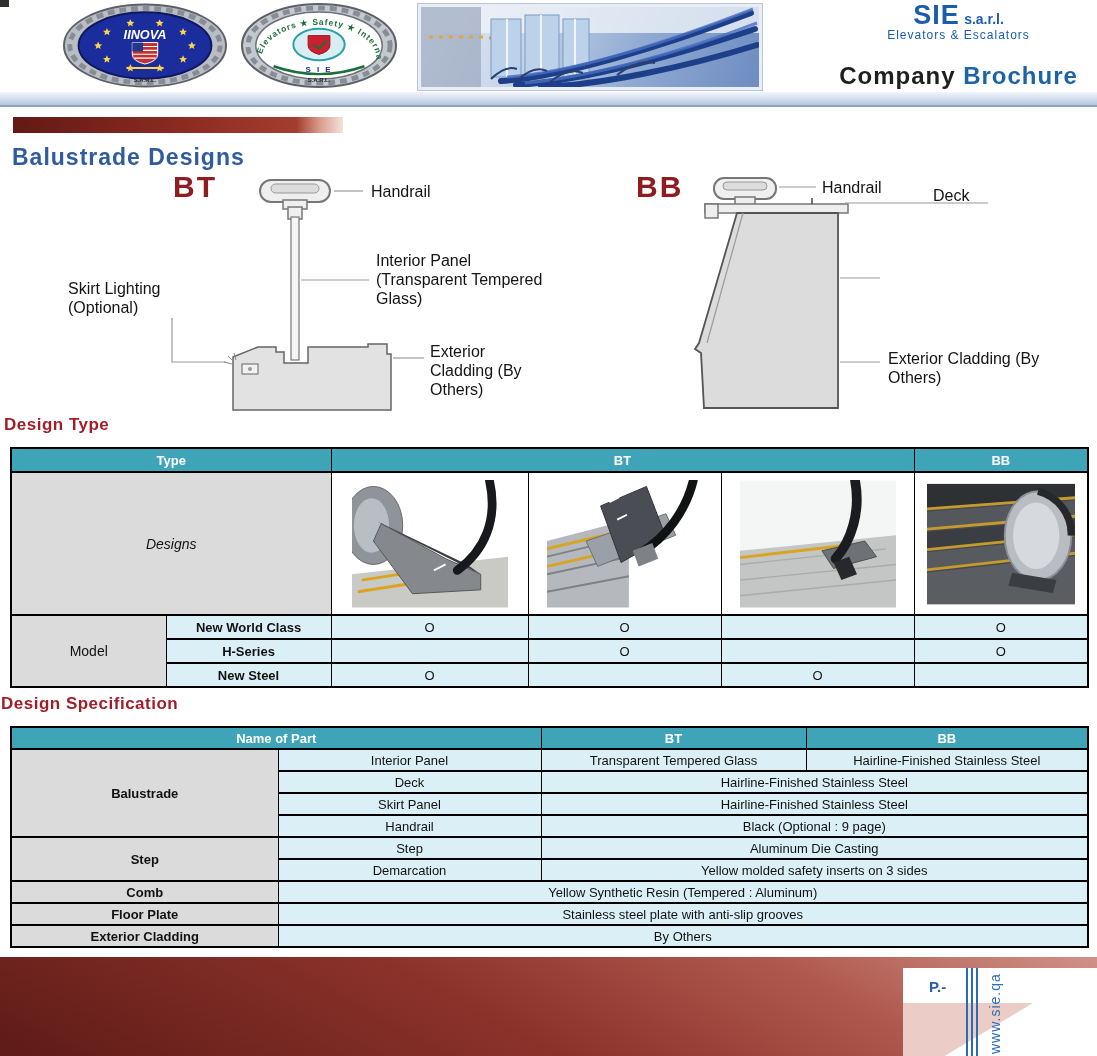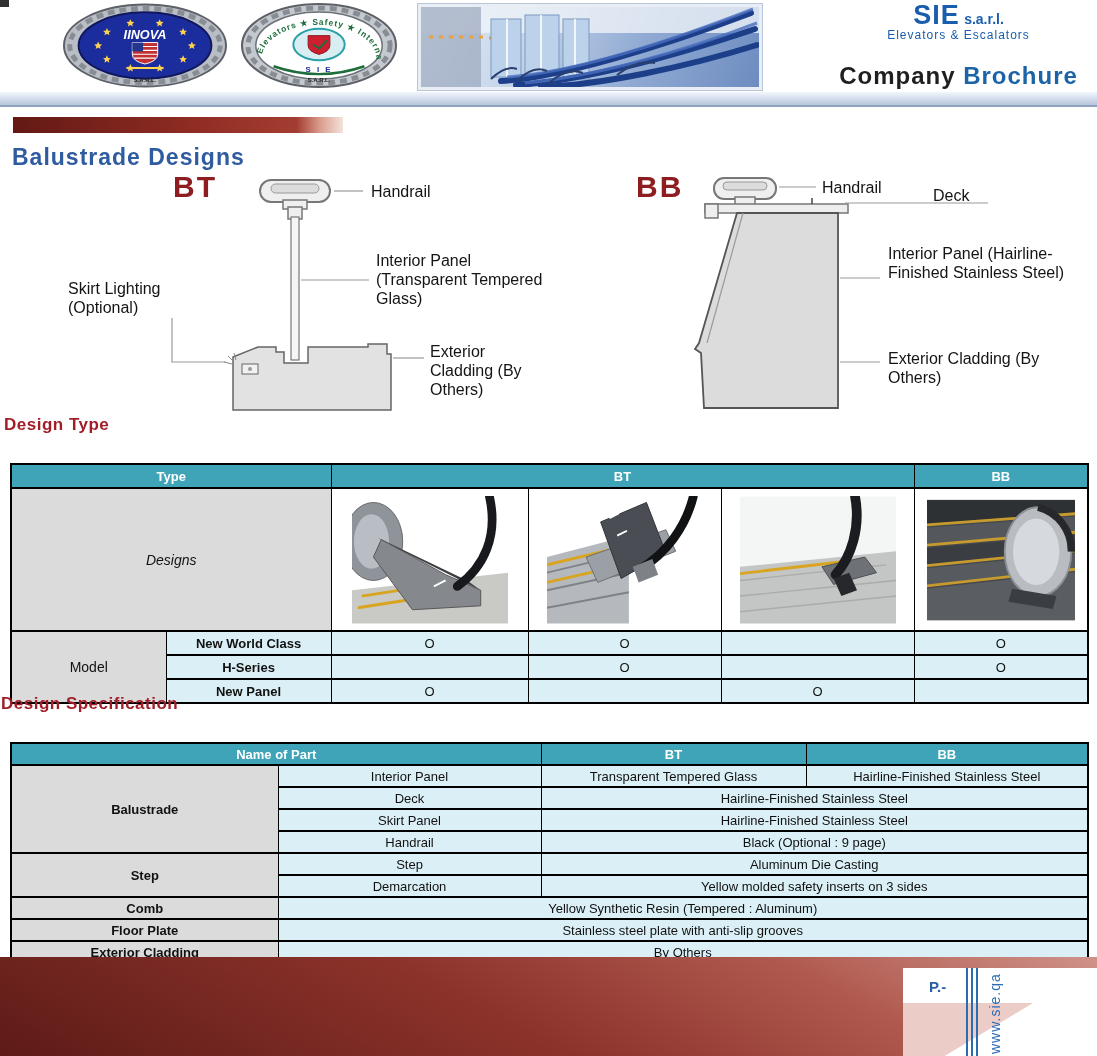--- a/index.html
+++ b/index.html
@@ -45,21 +45,21 @@
   
   .diagram-wrap{left:0;top:160px;width:1097px;height:286px;}
   .diagram-letter{font-size:30px;font-weight:bold;color:#8e1d22;letter-spacing:2px;}
   .dlabel{font-size:16px;color:#141414;line-height:19px;}
 
   
   .section-heading{font-size:17px;font-weight:bold;color:#a11d28;letter-spacing:.5px;}
 
   
   table{border-collapse:collapse;table-layout:fixed;width:1077px;font-size:13px;}
-  table{border:2px solid #000;margin-top:16px;}
+  table{border:2px solid #000;}
   td{border-left:1px solid #000;border-right:1px solid #000;border-top:2px solid #000;border-bottom:2px solid #000;
      text-align:center;vertical-align:middle;padding:0 3px;overflow:hidden;}
   .th{background:#3fa4b8;color:#fff;font-weight:bold;height:22px;}
   .gray{background:#dbdbdb;}
   .blue{background:#dbf0f6;}
   .bold{font-weight:bold;}
   .photo-cell{background:#fff;height:141px;}
   .photo-cell svg{display:block;margin:4px auto;}
   #t1 .mark-row td{height:22px;}
   #t2 td{height:20px;}
@@ -222,21 +222,20 @@
 
   <div class="abs diagram-letter" style="left:173px;top:10px;">BT</div>
   <div class="abs dlabel" style="left:371px;top:22px;">Handrail</div>
   <div class="abs dlabel" style="left:376px;top:91px;width:172px;">Interior Panel (Transparent Tempered Glass)</div>
   <div class="abs dlabel" style="left:68px;top:119px;width:142px;">Skirt Lighting (Optional)</div>
   <div class="abs dlabel" style="left:430px;top:182px;width:112px;">Exterior Cladding (By Others)</div>
 
   <div class="abs diagram-letter" style="left:636px;top:10px;">BB</div>
   <div class="abs dlabel" style="left:822px;top:18px;">Handrail</div>
   <div class="abs dlabel" style="left:933px;top:26px;">Deck</div>
-  <div class="abs dlabel" style="left:888px;top:84px;width:180px;">Interior Panel (Hairline-Finished Stainless Steel)</div>
   <div class="abs dlabel" style="left:888px;top:189px;width:190px;">Exterior Cladding (By Others)</div>
 </div>
 
 <div class="abs section-heading" style="left:4px;top:415px;">Design Type</div>
 
 <table id="t1" class="abs" style="left:10px;top:447px;">
   <colgroup>
       <col style="width:155px">
       <col style="width:165px">
       <col style="width:197px">
@@ -314,21 +313,21 @@
     <td class="blue">O</td>
   </tr>
   <tr class="mark-row">
     <td class="blue bold">H-Series</td>
     <td class="blue"></td>
     <td class="blue">O</td>
     <td class="blue"></td>
     <td class="blue">O</td>
   </tr>
   <tr class="mark-row">
-    <td class="blue bold">New Panel</td>
+    <td class="blue bold">New Steel</td>
     <td class="blue">O</td>
     <td class="blue"></td>
     <td class="blue">O</td>
     <td class="blue"></td>
   </tr>
 </tbody>
   </table>
 
 <div class="abs section-heading" style="left:1px;top:694px;">Design Specification</div>
 

